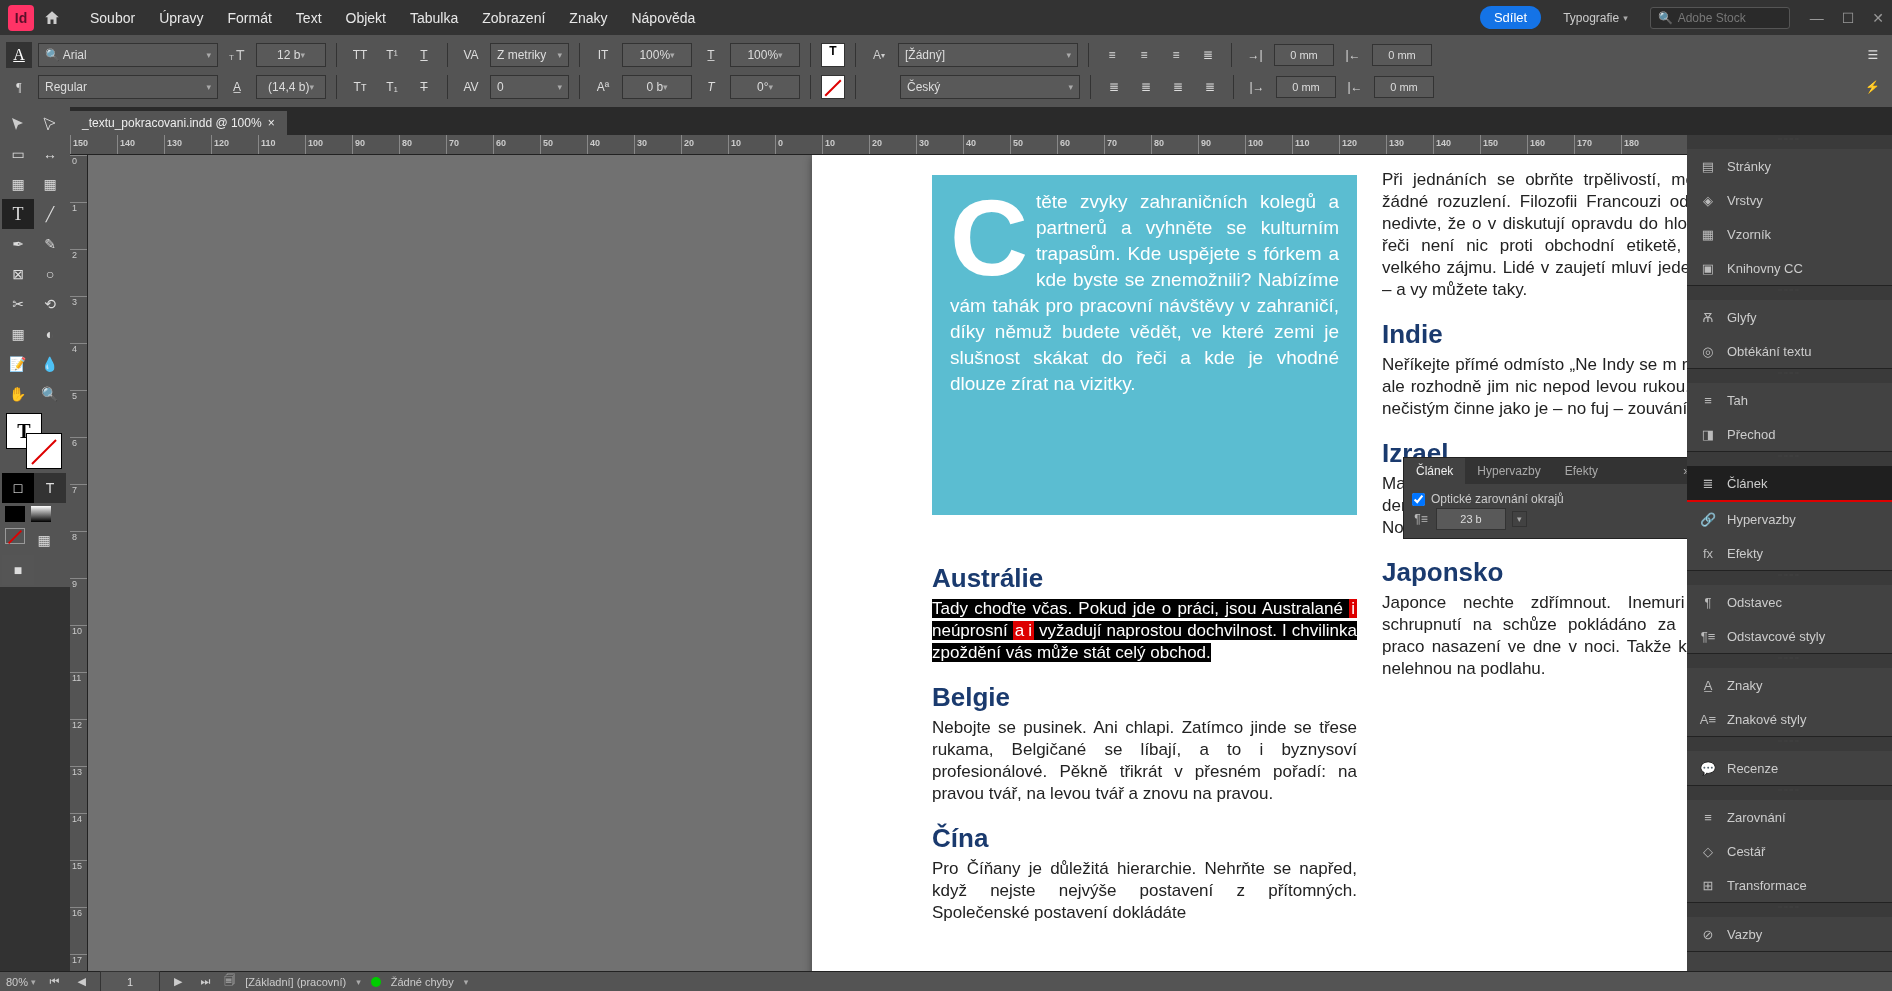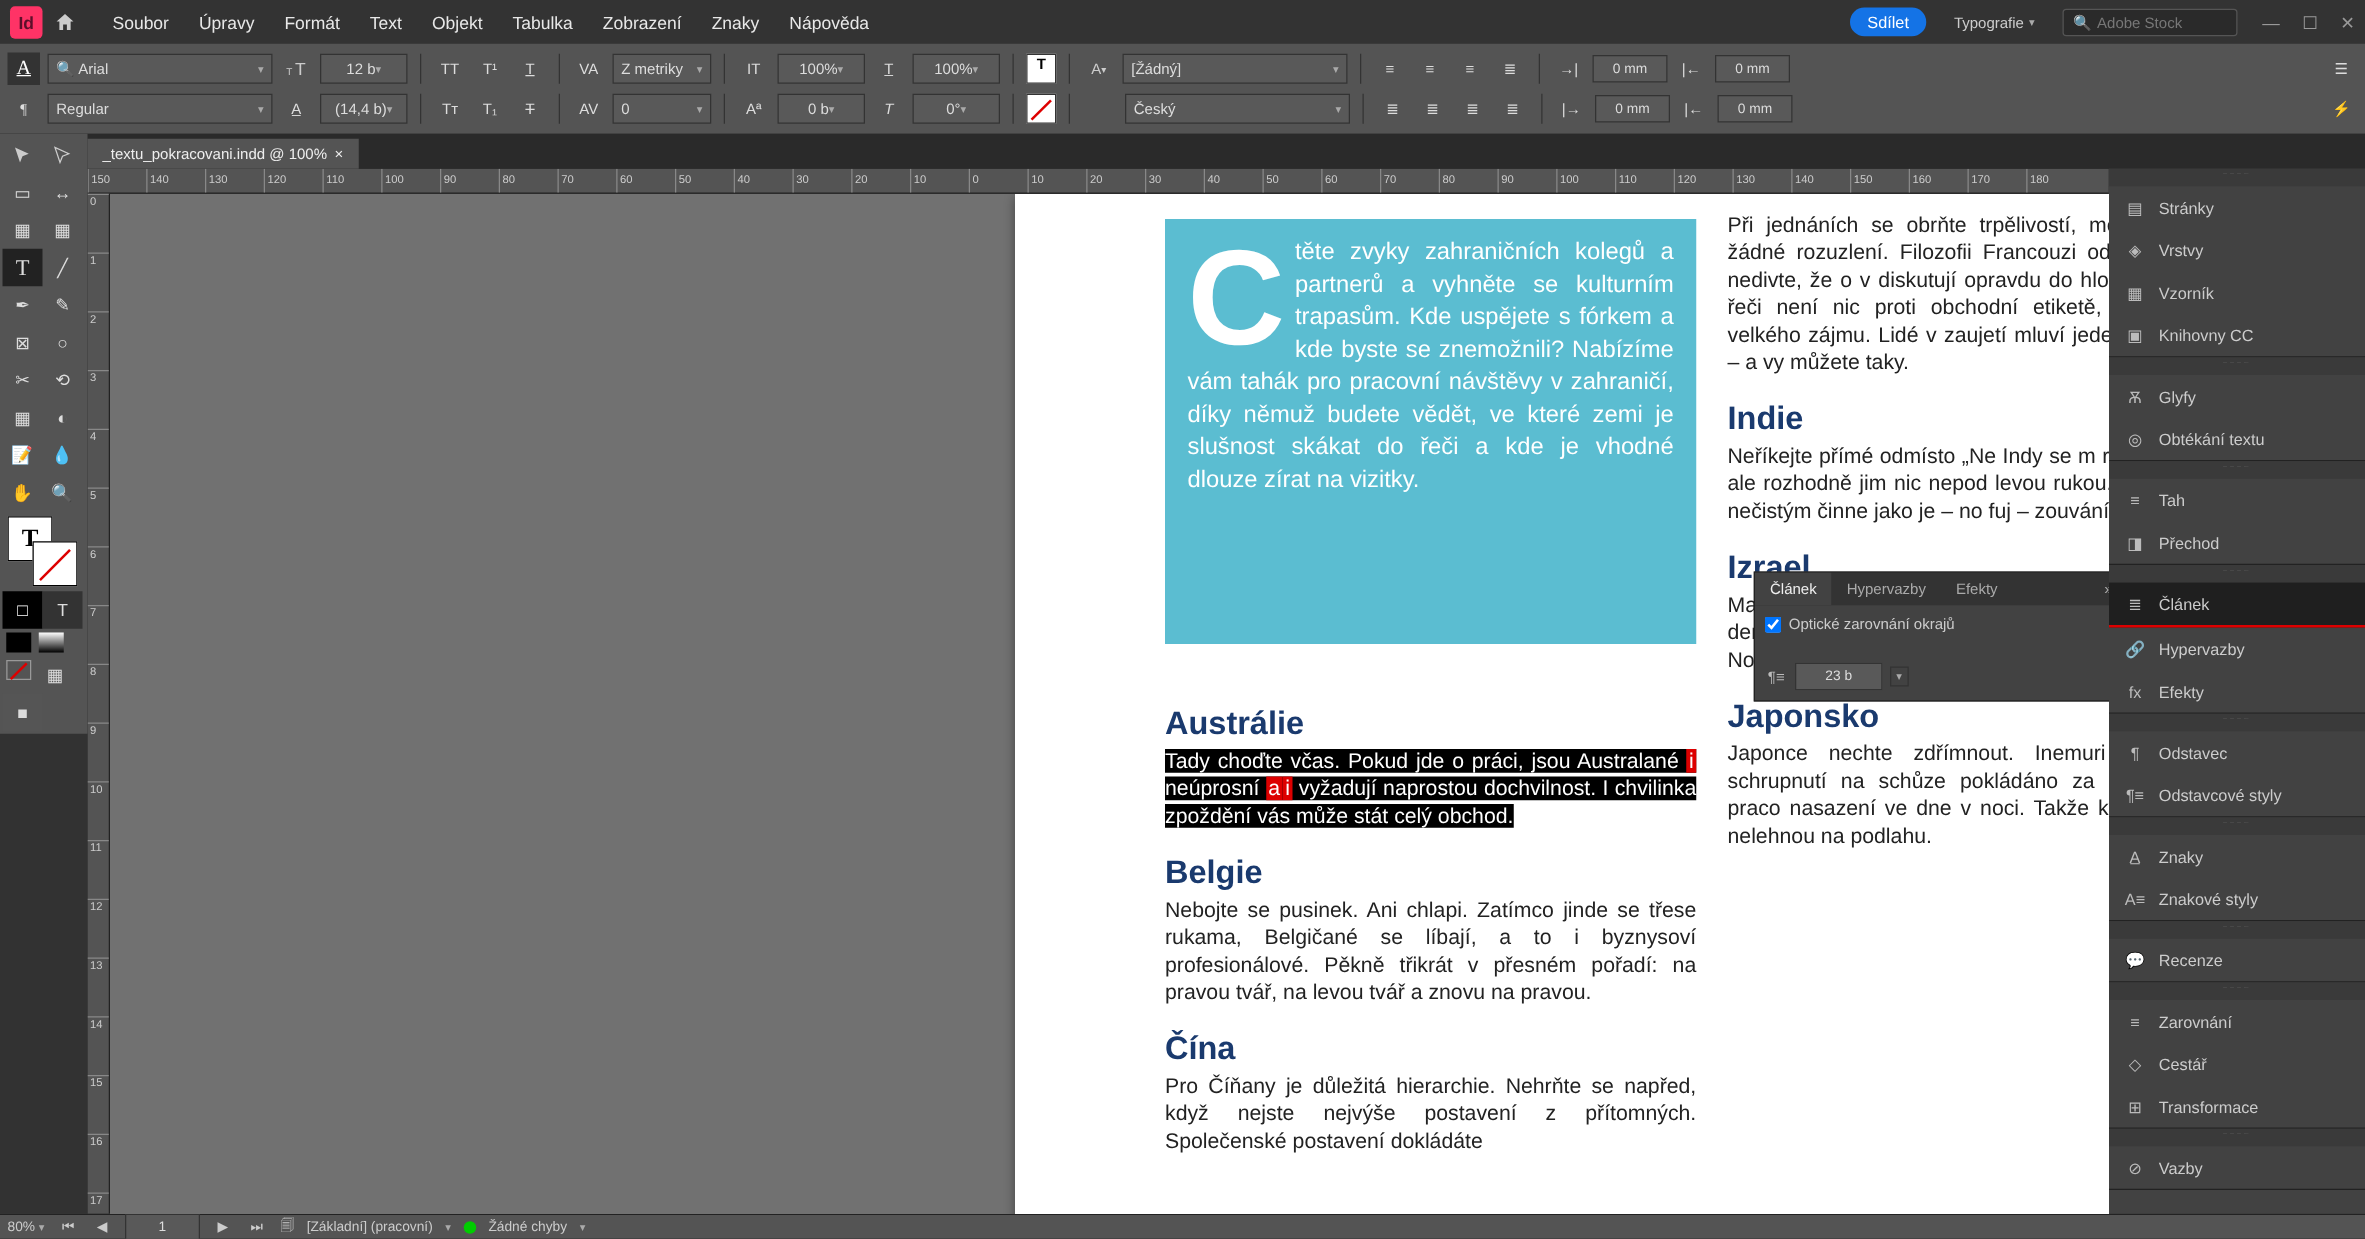--- a/index.html
+++ b/index.html
@@ -39,21 +39,21 @@
 .toolbox { background: #545454; width: 70px; display: flex; flex-wrap: wrap; padding: 2px; align-content: flex-start; position:absolute; left:0; top:-28px; z-index:5;}
 .tool { width: 32px; height: 30px; display: flex; align-items: center; justify-content: center; cursor: pointer; color:#ddd; font-size:14px; position:relative;}
 .tool.active { background: #333; }
 .tool-fill-stroke { width: 56px; height: 56px; position: relative; margin: 4px; }
 .tool-fill { position: absolute; width: 36px; height: 36px; background: #fff; border: 1px solid #000; top: 0; left: 0; display:flex; align-items:center; justify-content:center; color:#000; font-weight:bold; font-size:20px; font-family:Georgia,serif;}
 .tool-stroke { position: absolute; width: 36px; height: 36px; background: #fff; border: 1px solid #000; bottom: 0; right: 0; }
 .tool-stroke::after{content:''; position:absolute; width:100%; height:2px; background:#d00; top:50%; left:0; transform:rotate(-45deg);}
 
 
 .canvas-wrap { flex: 1; display: flex; flex-direction: column; margin-left:70px; overflow:hidden; position:relative;}
-.ruler-h { height: 20px; background: #545454; border-bottom:1px solid #222; position:relative; font-size:9px; color:#ccc; display:flex;}
+.ruler-h { height: 20px; background: #545454; border-bottom:1px solid #222; position:relative; font-size:9px; color:#ccc; display:flex;font-weight:bold;}
 .ruler-tick { position:absolute; top:0; height:100%; border-left:1px solid #888; padding-left:2px; padding-top:3px;}
 .canvas-body { flex:1; display:flex; }
 .ruler-v { width: 18px; background:#545454; border-right:1px solid #222; position:relative;}
 .ruler-v-tick { position:absolute; left:0; width:100%; border-top:1px solid #888; font-size:9px; color:#ccc; padding-left:2px;}
 .viewport { flex:1; background: #717171; overflow:auto; position:relative;}
 .page { position: absolute; top: 0; left: 724px; width: 880px; height: 970px; background: #fff; box-shadow: 0 2px 8px rgba(0,0,0,0.4); }
 
 
 .intro-box { position:absolute; left: 120px; top: 20px; width: 425px; height: 340px; background: #5bbdd1; color: #fff; padding: 14px 18px; font-family: Arial; }
 .dropcap { float: left; font-size: 108px; line-height: 82px; font-weight: bold; margin-right: 8px; margin-top: 8px; font-family: Arial;}
@@ -67,21 +67,21 @@
 .body-text { color: #222; font-size: 17px; line-height: 22px; text-align: justify; }
 .sel { background:#000; color:#fff; }
 .redmark { background:#d00; color:#fff; padding:0 2px;}
 
 
 .float-panel { position:absolute; right: 0px; top: 295px; width: 300px; background:#424242; z-index:10; border:1px solid #222;}
 .float-panel .tabs { display:flex; background:#333; }
 .float-panel .ptab { padding: 6px 12px; font-size:12px; color:#aaa; cursor:pointer;}
 .float-panel .ptab.active { background:#424242; color:#eee;}
 .float-panel .pbody { padding: 8px; font-size:12px;}
-.float-panel .chk { display:flex; align-items:center; gap:6px; margin-bottom:24px;}
+.float-panel .chk { display:flex; align-items:center; gap:6px; margin-bottom:2px;}
 .float-panel .row { display:flex; align-items:center; gap:6px;}
 
 
 .rightdock { width: 205px; background:#424242; display:flex; flex-direction:column;}
 .panel-group { border-bottom:1px solid #222; }
 .panel-head { height:14px; background:#3a3a3a; text-align:center; color:#555; font-size:6px; letter-spacing:2px;}
 .panel-item { display:flex; align-items:center; gap:10px; padding: 8px 12px; font-size:13px; cursor:pointer;}
 .panel-item.active { background:#1f1f1f; border-bottom:2px solid #d00;}
 .picon { width:18px; height:18px; display:flex; align-items:center; justify-content:center; color:#bbb;}
 

